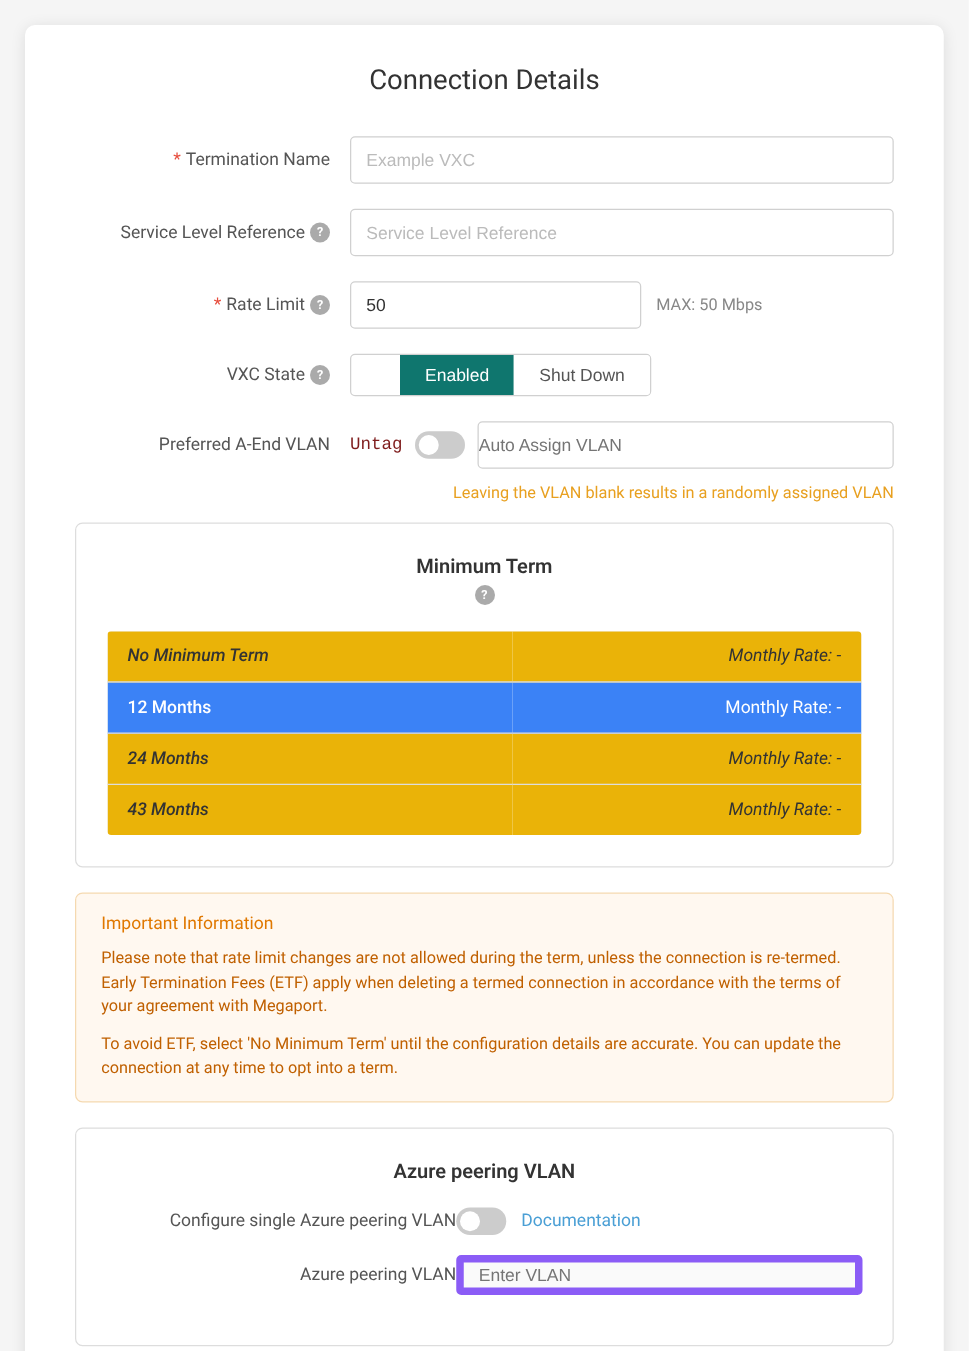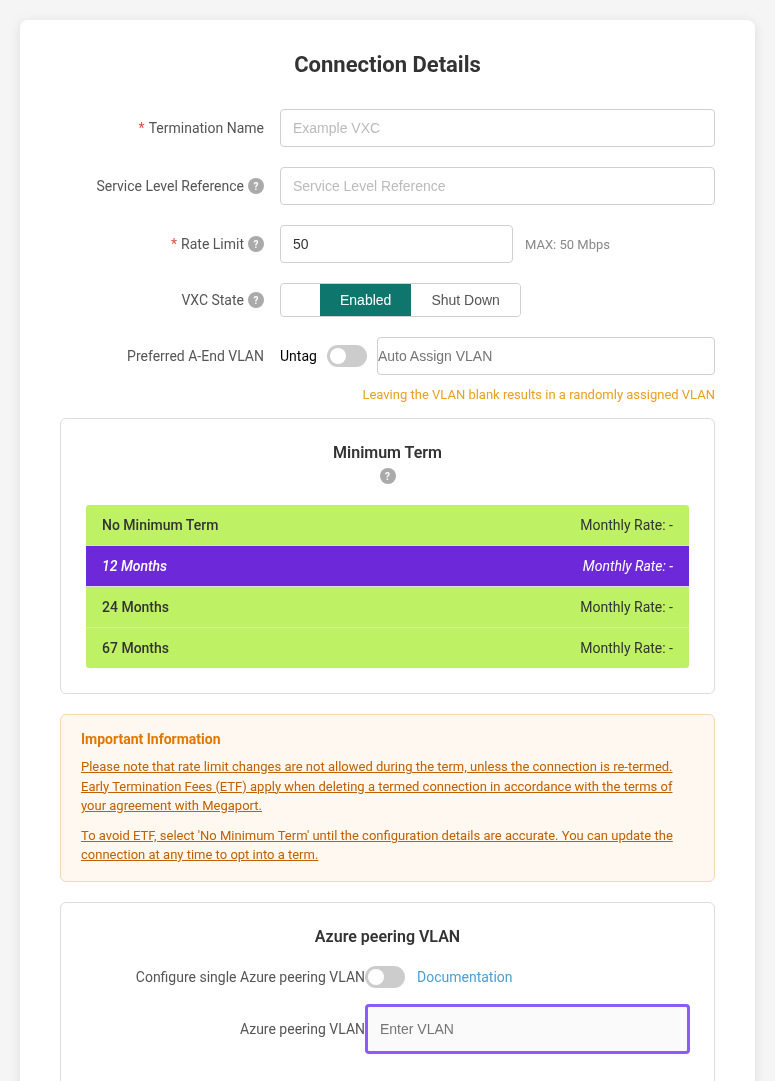--- a/index.html
+++ b/index.html
@@ -15,21 +15,21 @@
     .page-container {
       background: #ffffff;
       border-radius: 8px;
       box-shadow: 0 2px 12px rgba(0,0,0,0.1);
       width: 735px;
       padding: 32px 40px 40px;
     }
     .page-title {
       text-align: center;
       font-size: 22px;
-      font-weight: 700;
+      font-weight: 400;
       color: #333;
       margin-bottom: 32px;
     }
     .form-group {
       display: flex;
       align-items: center;
       margin-bottom: 20px;
     }
     .form-label {
       width: 220px;
@@ -114,21 +114,22 @@
       margin-left: 39px;
     }
     .vlan-group {
       display: flex;
       align-items: center;
       flex: 1;
       gap: 10px;
     }
     .untag-label {
       font-size: 14px;
-      color: #000000;
+      color: #7f1d1d;
+      font-family: Liberation Mono, monospace;
     }
     .toggle-switch {
       position: relative;
       width: 40px;
       height: 22px;
     }
     .toggle-switch input {
       opacity: 0;
       width: 0;
       height: 0;
@@ -205,54 +206,53 @@
       border-bottom: 1px solid #ddd;
     }
     .term-table tr:last-child {
       border-bottom: none;
     }
     .term-table td {
       padding: 12px 16px;
       font-size: 14px;
     }
     .term-table tr.selected {
-      background: #6d28d9;
+      background: #3b82f6;
       color: white;
+    }
+    .term-table tr:not(.selected) {
+      background: #eab308;
+      color: #333;
       font-style: italic;
-    }
-    .term-table tr:not(.selected) {
-      background: #bef264;
-      color: #333;
     }
     .term-name {
       font-weight: 500;
     }
     .term-rate {
       text-align: right;
       color: inherit;
     }
     .info-box {
       background: #fff8f0;
       border: 1px solid #f5d9b0;
       border-radius: 6px;
       padding: 16px 20px;
       margin-bottom: 20px;
     }
     .info-title {
       color: #e07800;
-      font-weight: 700;
+      font-weight: 400;
       font-size: 14px;
       margin-bottom: 10px;
     }
     .info-text {
       color: #c06000;
       font-size: 13px;
       line-height: 1.5;
       margin-bottom: 10px;
-      text-decoration: underline;
     }
     .info-text:last-child {
       margin-bottom: 0;
     }
     .azure-section {
       border: 1px solid #ddd;
       border-radius: 6px;
       padding: 24px;
       margin-bottom: 28px;
     }
@@ -280,22 +280,22 @@
       align-items: center;
       gap: 12px;
     }
     .doc-link {
       color: #4a9fd5;
       text-decoration: none;
       font-size: 14px;
     }
     .azure-vlan-input {
       flex: 1;
-      height: 50px;
-      border: 3px solid #8b5cf6;
+      height: 32px;
+      border: 6px solid #8b5cf6;
       border-radius: 4px;
       padding: 0 12px;
       font-size: 14px;
       color: #ef4444;
       outline: none;
       background: #fafafa;
     }
   </style>
 </head>
 <body>
@@ -372,21 +372,21 @@
         </tr>
         <tr class="selected">
           <td class="term-name">12 Months</td>
           <td class="term-rate">Monthly Rate:  -</td>
         </tr>
         <tr>
           <td class="term-name">24 Months</td>
           <td class="term-rate">Monthly Rate:  -</td>
         </tr>
         <tr>
-          <td class="term-name">67 Months</td>
+          <td class="term-name">43 Months</td>
           <td class="term-rate">Monthly Rate:  -</td>
         </tr>
       </tbody>
     </table>
   </div>
 
   <div class="info-box">
     <div class="info-title">Important Information</div>
     <p class="info-text">Please note that rate limit changes are not allowed during the term, unless the connection is re-termed. Early Termination Fees (ETF) apply when deleting a termed connection in accordance with the terms of your agreement with Megaport.</p>
     <p class="info-text">To avoid ETF, select 'No Minimum Term' until the configuration details are accurate. You can update the connection at any time to opt into a term.</p>

